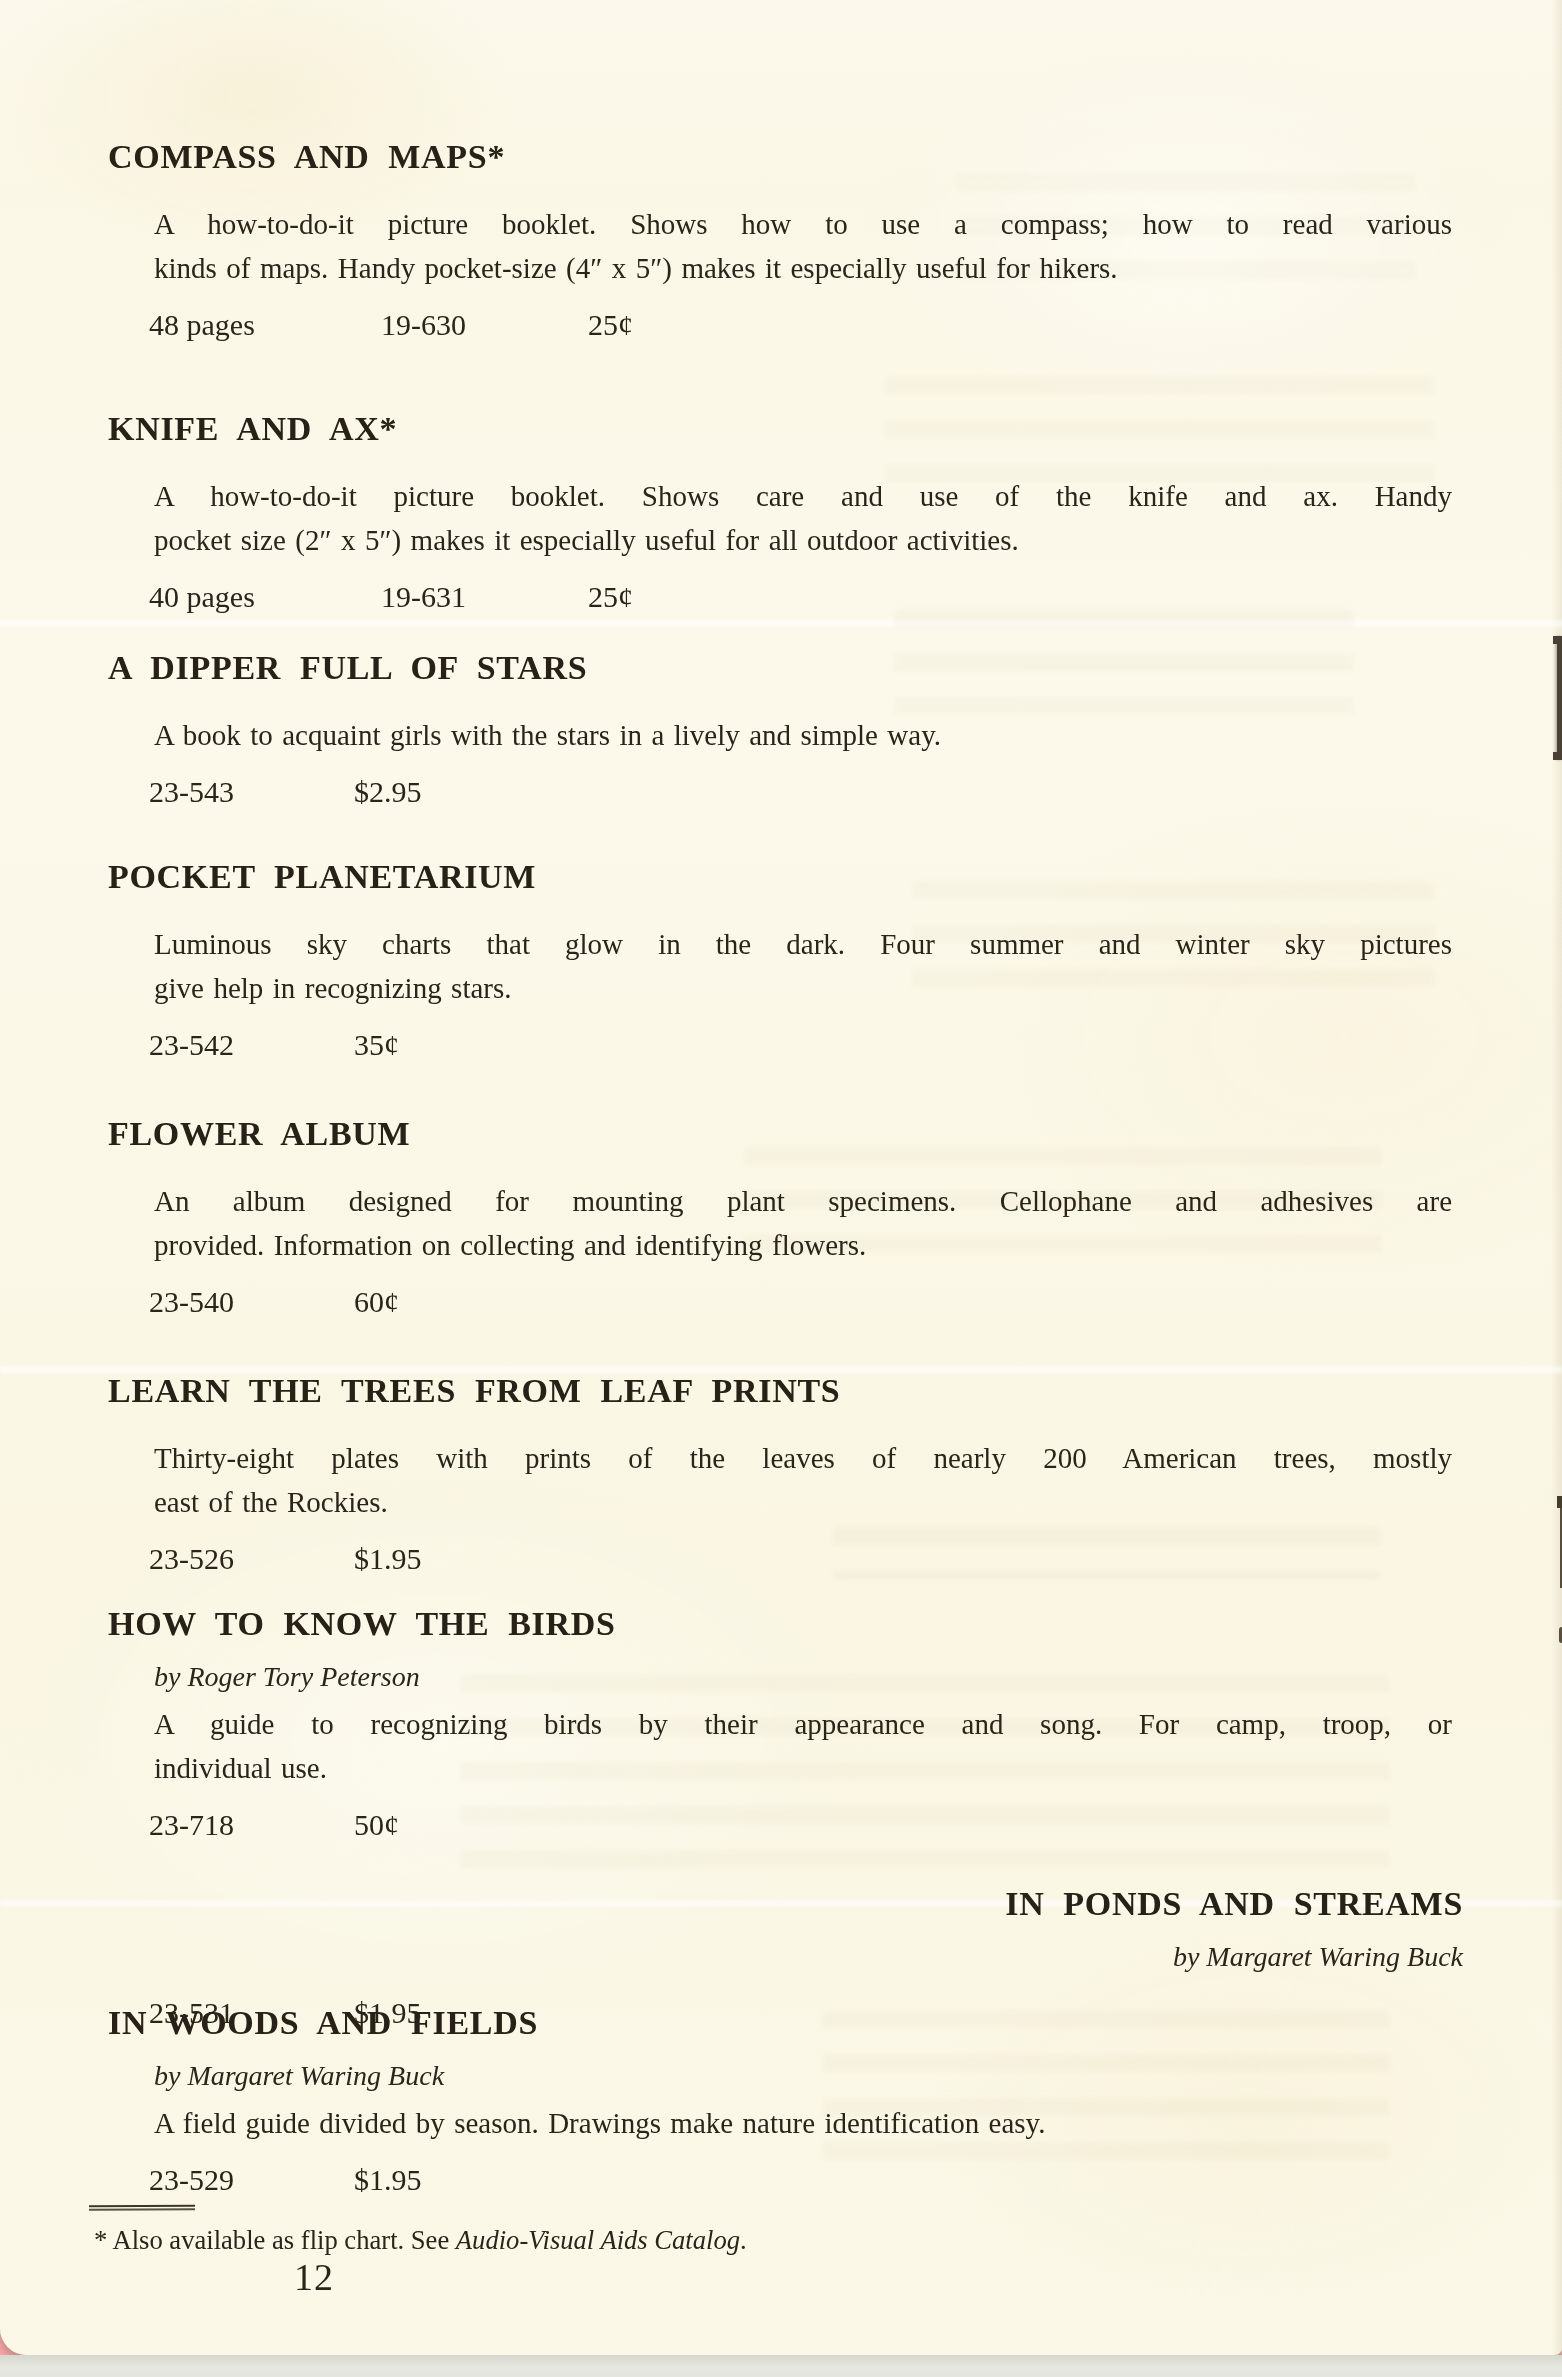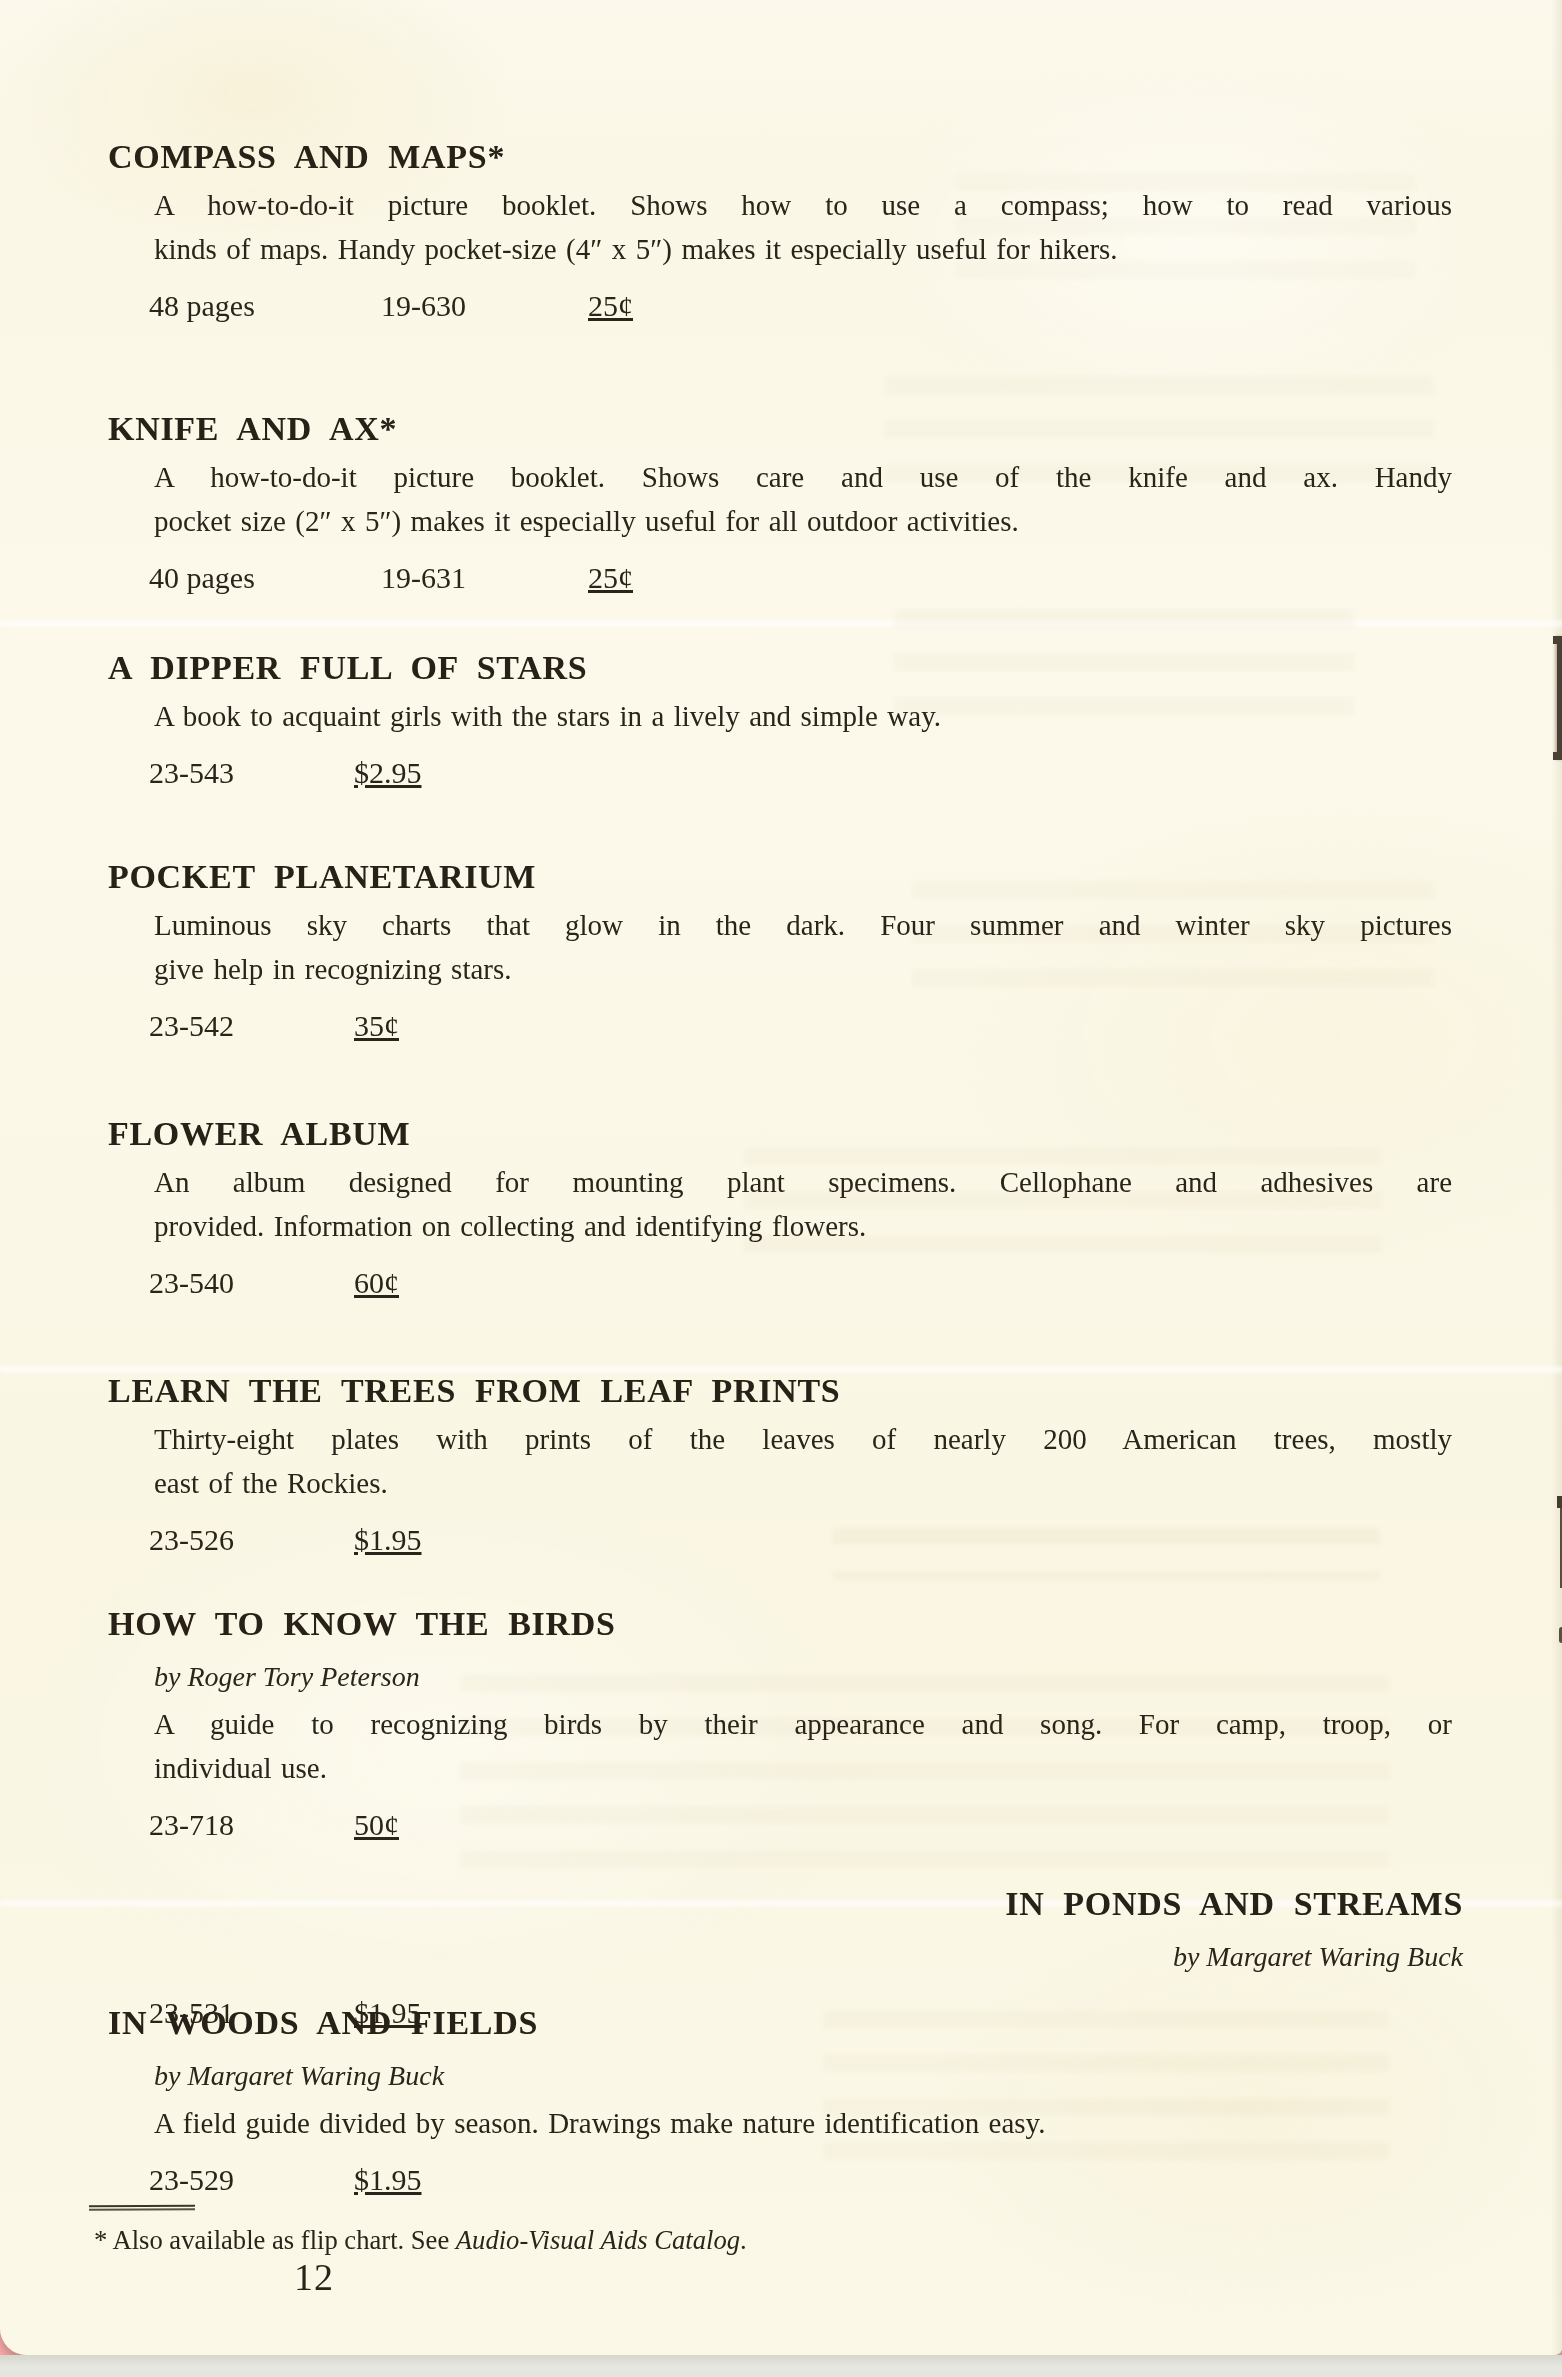--- a/index.html
+++ b/index.html
@@ -38,29 +38,29 @@
   .edge-mark-c{top:1627px;width:4.4px;height:16px;background:#5a4f3e;border-radius:2.7px 0 0 2.7px;}
 
   .bottom-band{position:absolute;left:0;top:2355px;width:1563px;height:22px;
     background:linear-gradient(180deg,#d5d6cc 0%,#e6e7e0 55%,#e4e5de 100%);}
 
   
   .content{position:absolute;inset:0;color:#2a241a;}
   .listing{position:absolute;left:108px;width:1355px;}
   .title{margin:0;font-size:34px;line-height:39px;font-weight:700;letter-spacing:0.7px;word-spacing:9.7px;color:#272117;}
   .byline{margin:12.4px 0 0 46px;font-style:italic;font-size:28px;line-height:43px;color:#2b251b;}
-  .desc{margin:7px 0 0 46px;width:1298px;font-size:29px;line-height:44px;word-spacing:2.2px;}
+  .desc{margin:26px 0 0 46px;width:1298px;font-size:29px;line-height:44px;word-spacing:2.2px;}
   .byline + .desc{margin-top:3.5px;}
   .dline{min-height:44px;}
   .dline.just{text-align:justify;text-align-last:justify;}
   .row{position:relative;margin-top:17.7px;height:39px;font-size:30px;}
   .row span{position:absolute;top:0;white-space:nowrap;}
   .row .pages{left:41px;}
   .row .itemnum{left:41px;}
-  .row .price{left:246px;text-decoration:underline;}
+  .row .price{left:246px;}
   .row.with-pages .itemnum{left:273px;}
   .row.with-pages .price{left:480px;}
 
   
   .footnote-rule{position:absolute;left:89px;top:2205px;width:106px;height:1.8px;background:#3c3526;
     box-shadow:0 3.5px 0 0 rgba(60,53,38,.85);transform:rotate(-.4deg);}
   .footnote{position:absolute;left:94px;top:2223px;font-size:26.6px;line-height:35px;color:#2a241a;}
   .footnote .fn-italic{font-style:italic;}
   .page-number{position:absolute;left:294px;top:2254px;font-size:38px;line-height:46px;letter-spacing:0.9px;color:#2a241a;}
 </style>

